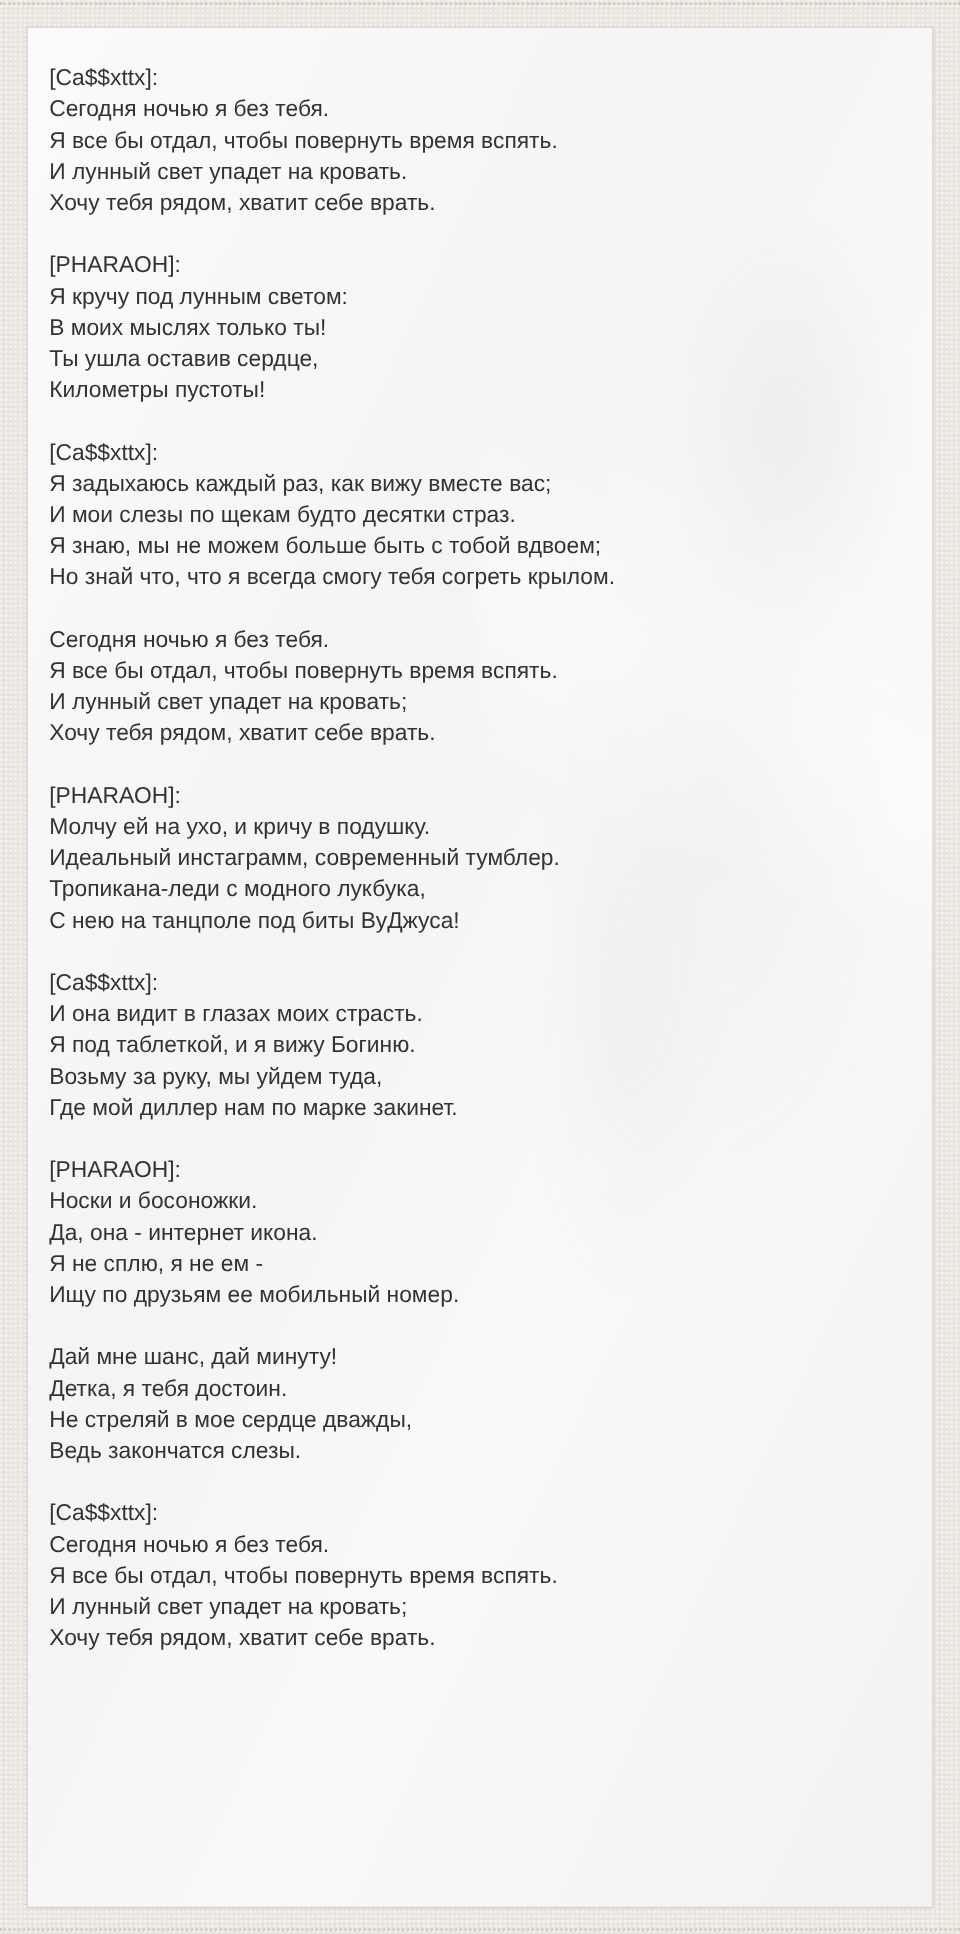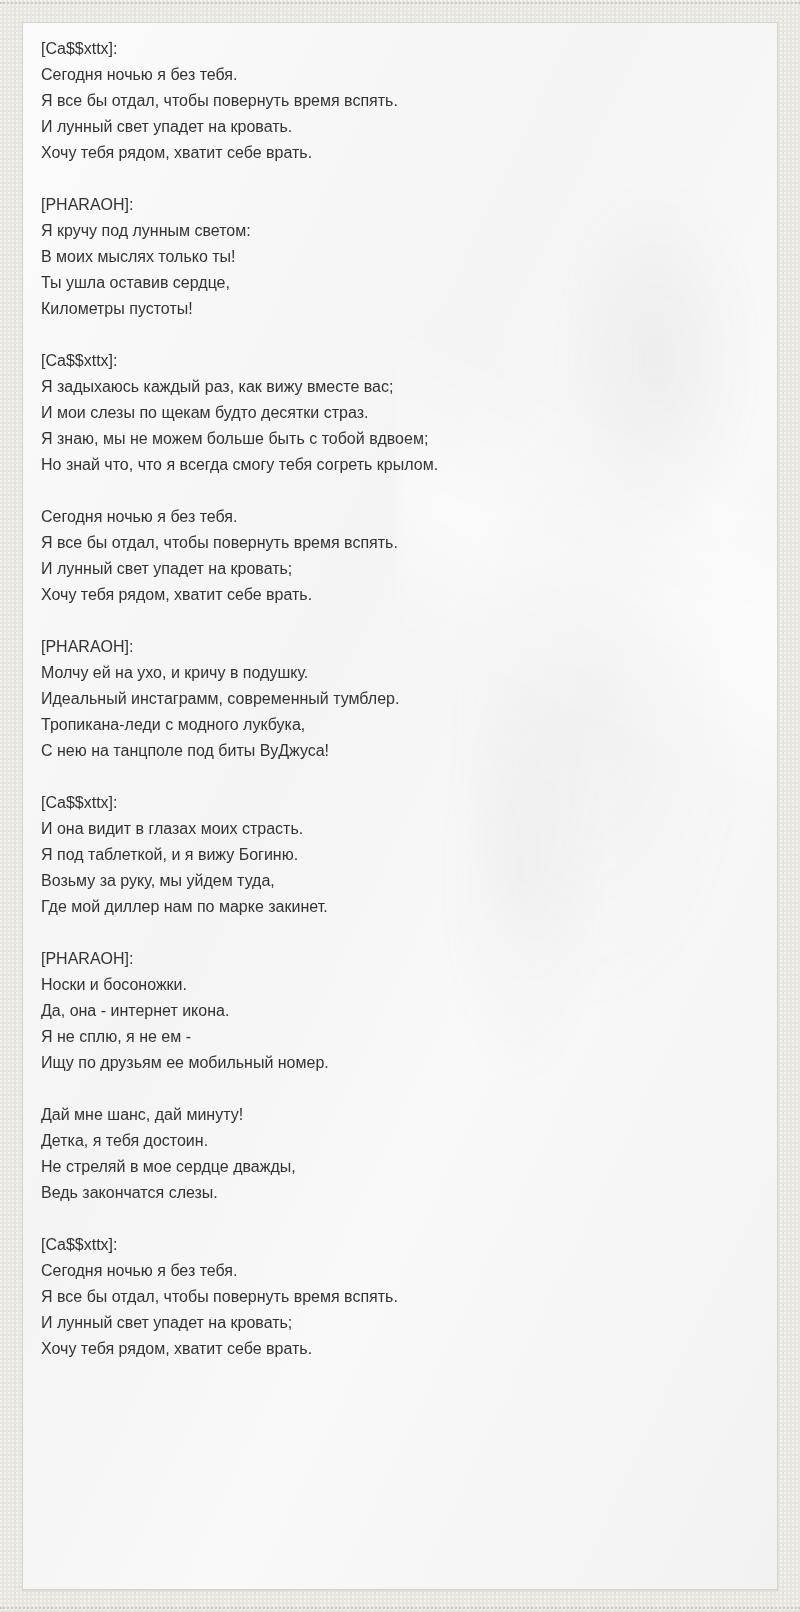--- a/index.html
+++ b/index.html
@@ -83,22 +83,22 @@
     text-decoration: none;
     cursor: pointer;
   }
   .header-divider {
     margin-top: 6px;
     border-bottom: 1px dashed #a3a3a3;
   }
 
   .lyrics {
     position: relative;
-    margin-top: 1px;
-    font-size: 16px;
+    margin-top: 18px;
+    font-size: 19px;
     line-height: 26px;
     color: var(--text, #333333);
   }
   .stanza {
     margin: 0 0 26px 0;
     padding: 0;
   }
 </style>
 </head>
 <body>

